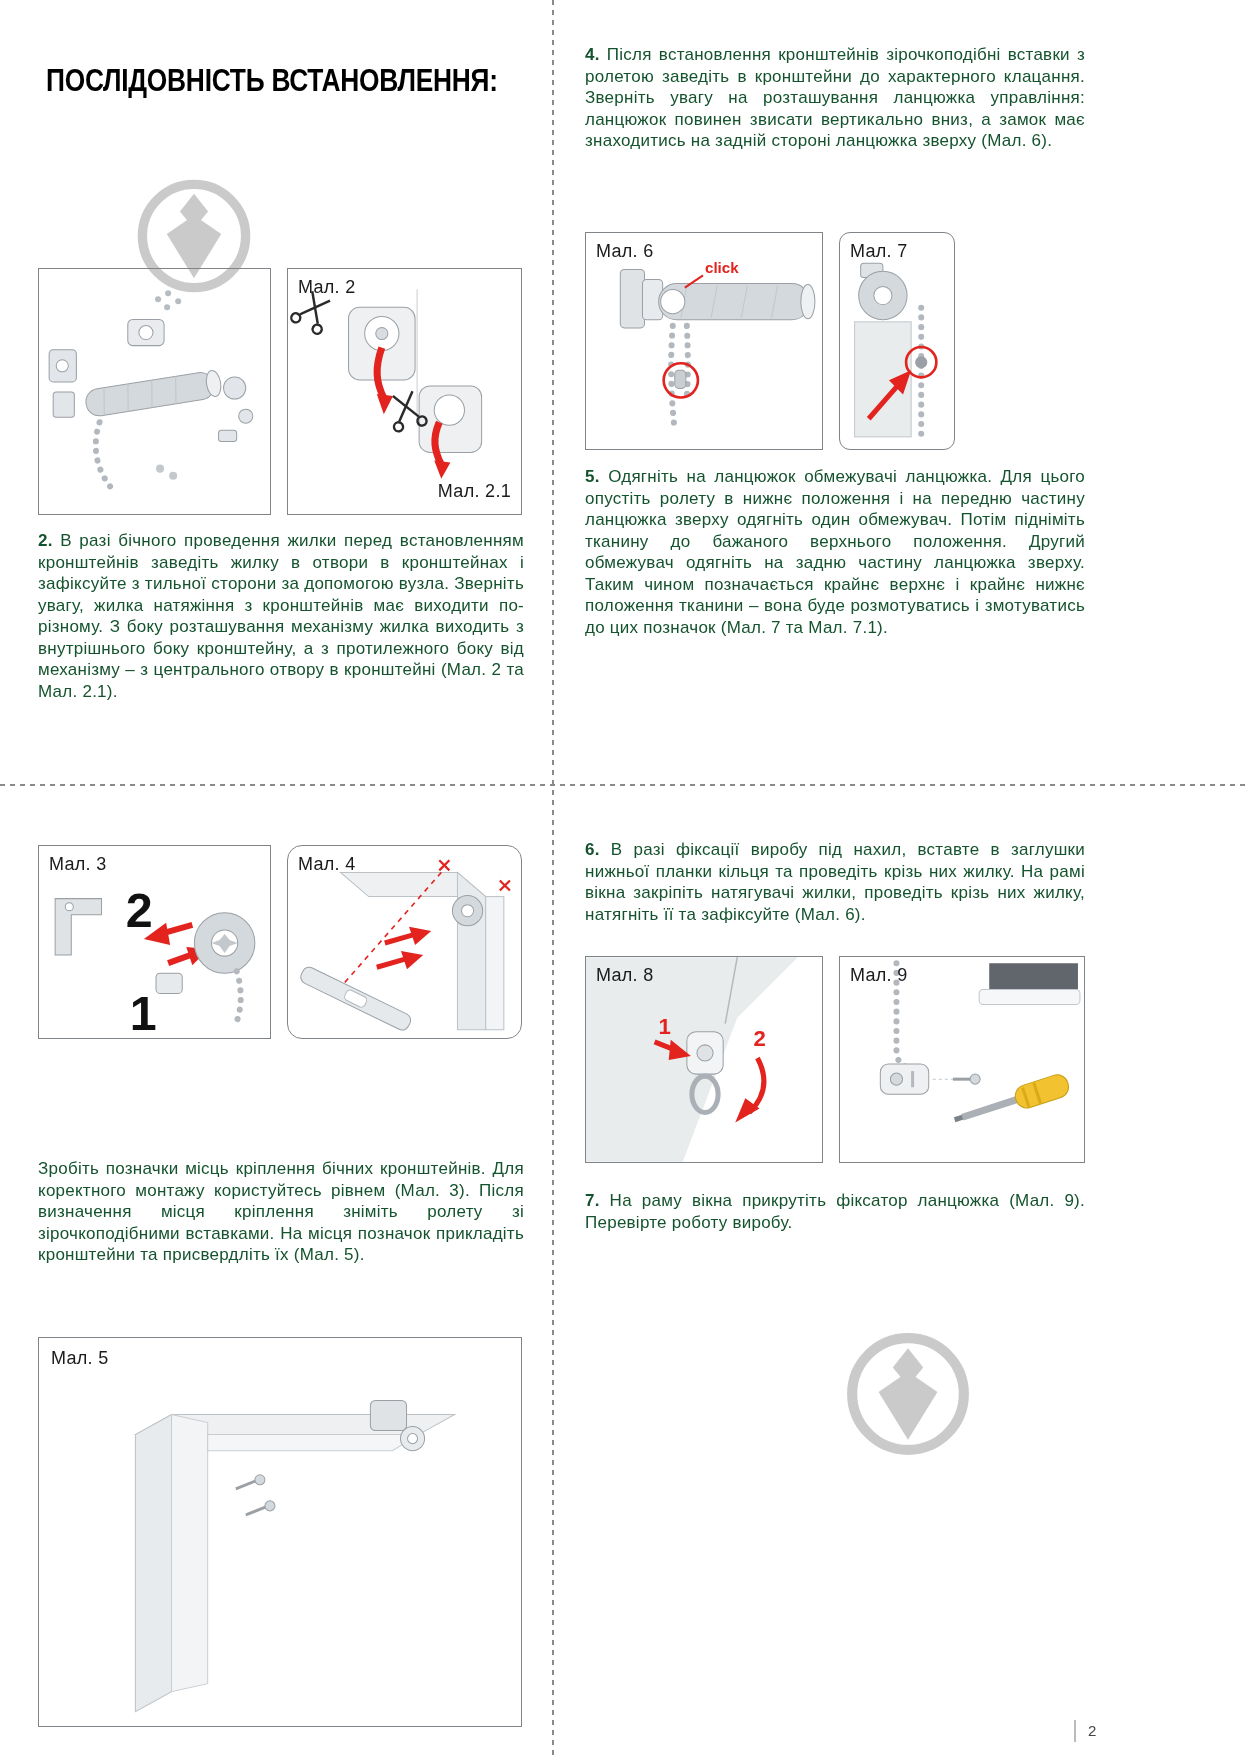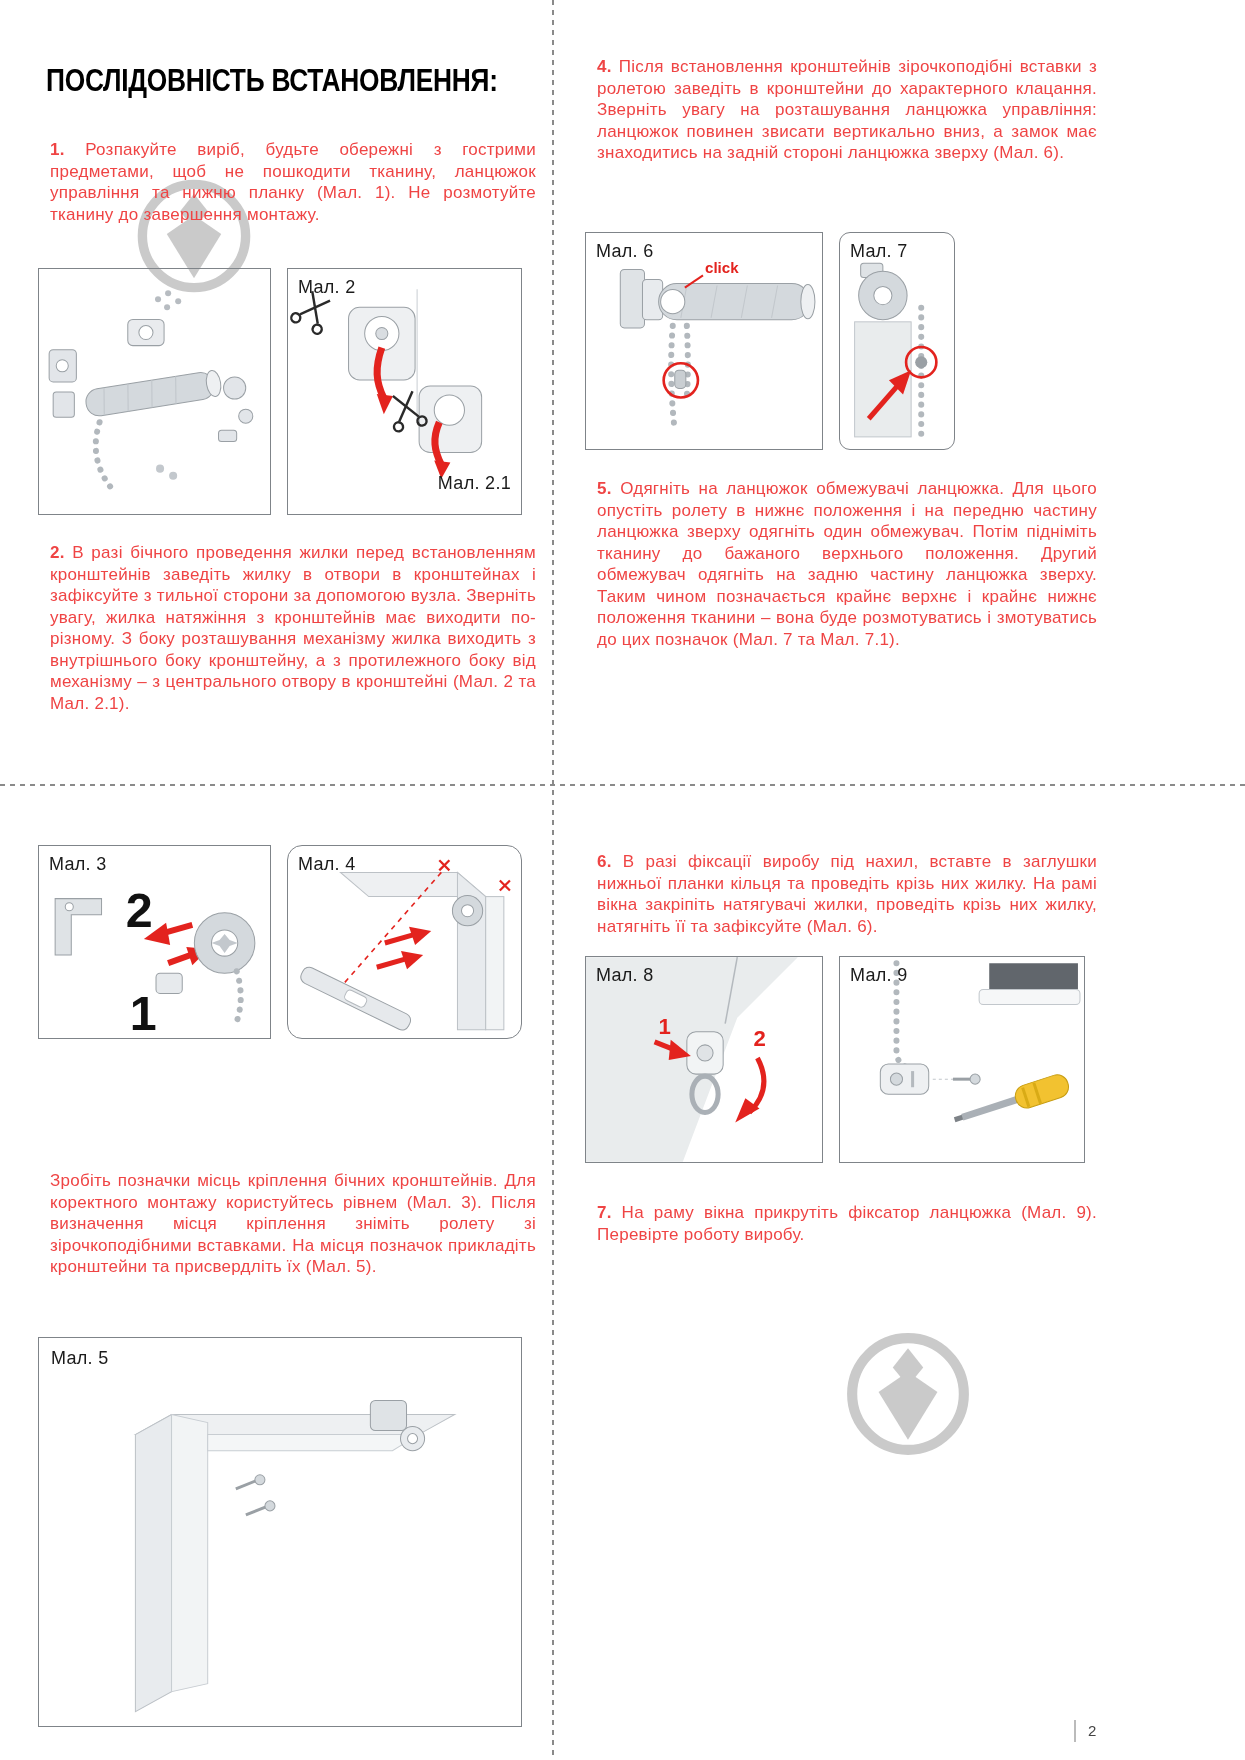--- a/index.html
+++ b/index.html
@@ -8,21 +8,21 @@
 
   .divider-v{position:absolute;left:552px;top:0;width:2px;height:1760px;
     background:repeating-linear-gradient(to bottom,#8a8a8a 0 5px,transparent 5px 10px);}
   .divider-h{position:absolute;left:0;top:784px;width:1245px;height:2px;
     background:repeating-linear-gradient(to right,#8a8a8a 0 5px,transparent 5px 10px);}
 
   .title{position:absolute;left:46px;top:42px;width:560px;font-size:31px;font-weight:900;
     color:#000;letter-spacing:-0.3px;transform:scaleX(0.85);transform-origin:left top;white-space:nowrap;}
 
   .step{position:absolute;font-size:17px;line-height:21.5px;letter-spacing:0.25px;
-    text-align:justify;color:#ef4444;margin:12px;}
+    text-align:justify;color:#14532d;margin:0;}
   .step b{font-weight:700;}
   .s1{left:38px;top:127px;width:486px;}
   .s2{left:38px;top:530px;width:486px;}
   .s3a{left:38px;top:1046px;width:486px;}
   .s3b{left:38px;top:1158px;width:486px;}
   .s4{left:585px;top:44px;width:500px;}
   .s5{left:585px;top:466px;width:500px;}
   .s6{left:585px;top:839px;width:500px;}
   .s7{left:585px;top:1190px;width:500px;}
 
@@ -71,21 +71,20 @@
       <polygon points="65,20 80,39 65,57 50,39" fill="#cacaca"></polygon>
       <path d="M65 43 L94 63 L65 110 L36 63 Z" fill="#cacaca"></path>
     </svg>
   </div>
 
   <div class="divider-v"></div>
   <div class="divider-h"></div>
 
   <h1 class="title">ПОСЛІДОВНІСТЬ ВСТАНОВЛЕННЯ:</h1>
 
-  <p class="step s1"><b>1.</b> <span>Розпакуйте виріб, будьте обережні з гострими предметами, щоб не пошкодити тканину, ланцюжок управління та нижню планку (Мал. 1). Не розмотуйте тканину до завершення монтажу.</span></p>
 
   <div class="figbox f1">
     <svg viewBox="0 0 229 243">
       <g fill="#b7bcc1">
         <circle cx="118" cy="30" r="3"></circle>
           <circle cx="128" cy="24" r="3"></circle>
         <circle cx="138" cy="32" r="3"></circle>
           <circle cx="127" cy="38" r="3"></circle>
       </g>
       <rect x="88" y="50" width="36" height="26" rx="5" fill="#e9ebee" stroke="#9aa0a5"></rect>
@@ -129,21 +128,21 @@
       <path class="redline" d="M150 152 C143 168 145 180 152 194" stroke-width="7"></path>
       <polygon points="145,190 161,192 152,208" fill="#e3231e"></polygon>
       <g transform="translate(104 126) rotate(-14)" stroke="#2a2a2a" stroke-width="2.4" fill="none">
         <line x1="0" y1="0" x2="20" y2="26"></line>
           <line x1="20" y1="0" x2="0" y2="26"></line>
         <circle cx="-2" cy="31" r="4.5"></circle>
           <circle cx="22" cy="31" r="4.5"></circle>
       </g>
     </svg>
     <span class="figlabel" style="left:10px;top:8px;">Мал. 2</span>
-    <span class="figlabel" style="right:10px;bottom:20px;">Мал. 2.1</span>
+    <span class="figlabel" style="right:10px;bottom:12px;">Мал. 2.1</span>
   </div>
 
   <p class="step s2"><b>2.</b> <span>В разі бічного проведення жилки перед встановленням кронштейнів заведіть жилку в отвори в кронштейнах і зафіксуйте з тильної сторони за допомогою вузла. Зверніть увагу, жилка натяжіння з кронштейнів має виходити по-різному. З боку розташування механізму жилка виходить з внутрішнього боку кронштейну, а з протилежного боку від механізму – з центрального отвору в кронштейні (Мал. 2 та Мал. 2.1).</span></p>
 
   <div class="figbox f3">
     <svg viewBox="0 0 229 190">
       <path d="M16 52 h46 v16 h-30 v40 h-16 z" fill="#dfe3e6" stroke="#9aa0a5"></path>
       <circle cx="30" cy="60" r="4" fill="#fff" stroke="#9aa0a5"></circle>
       <text x="86" y="80" class="bignum">2</text>
       <text x="90" y="182" class="bignum">1</text>

